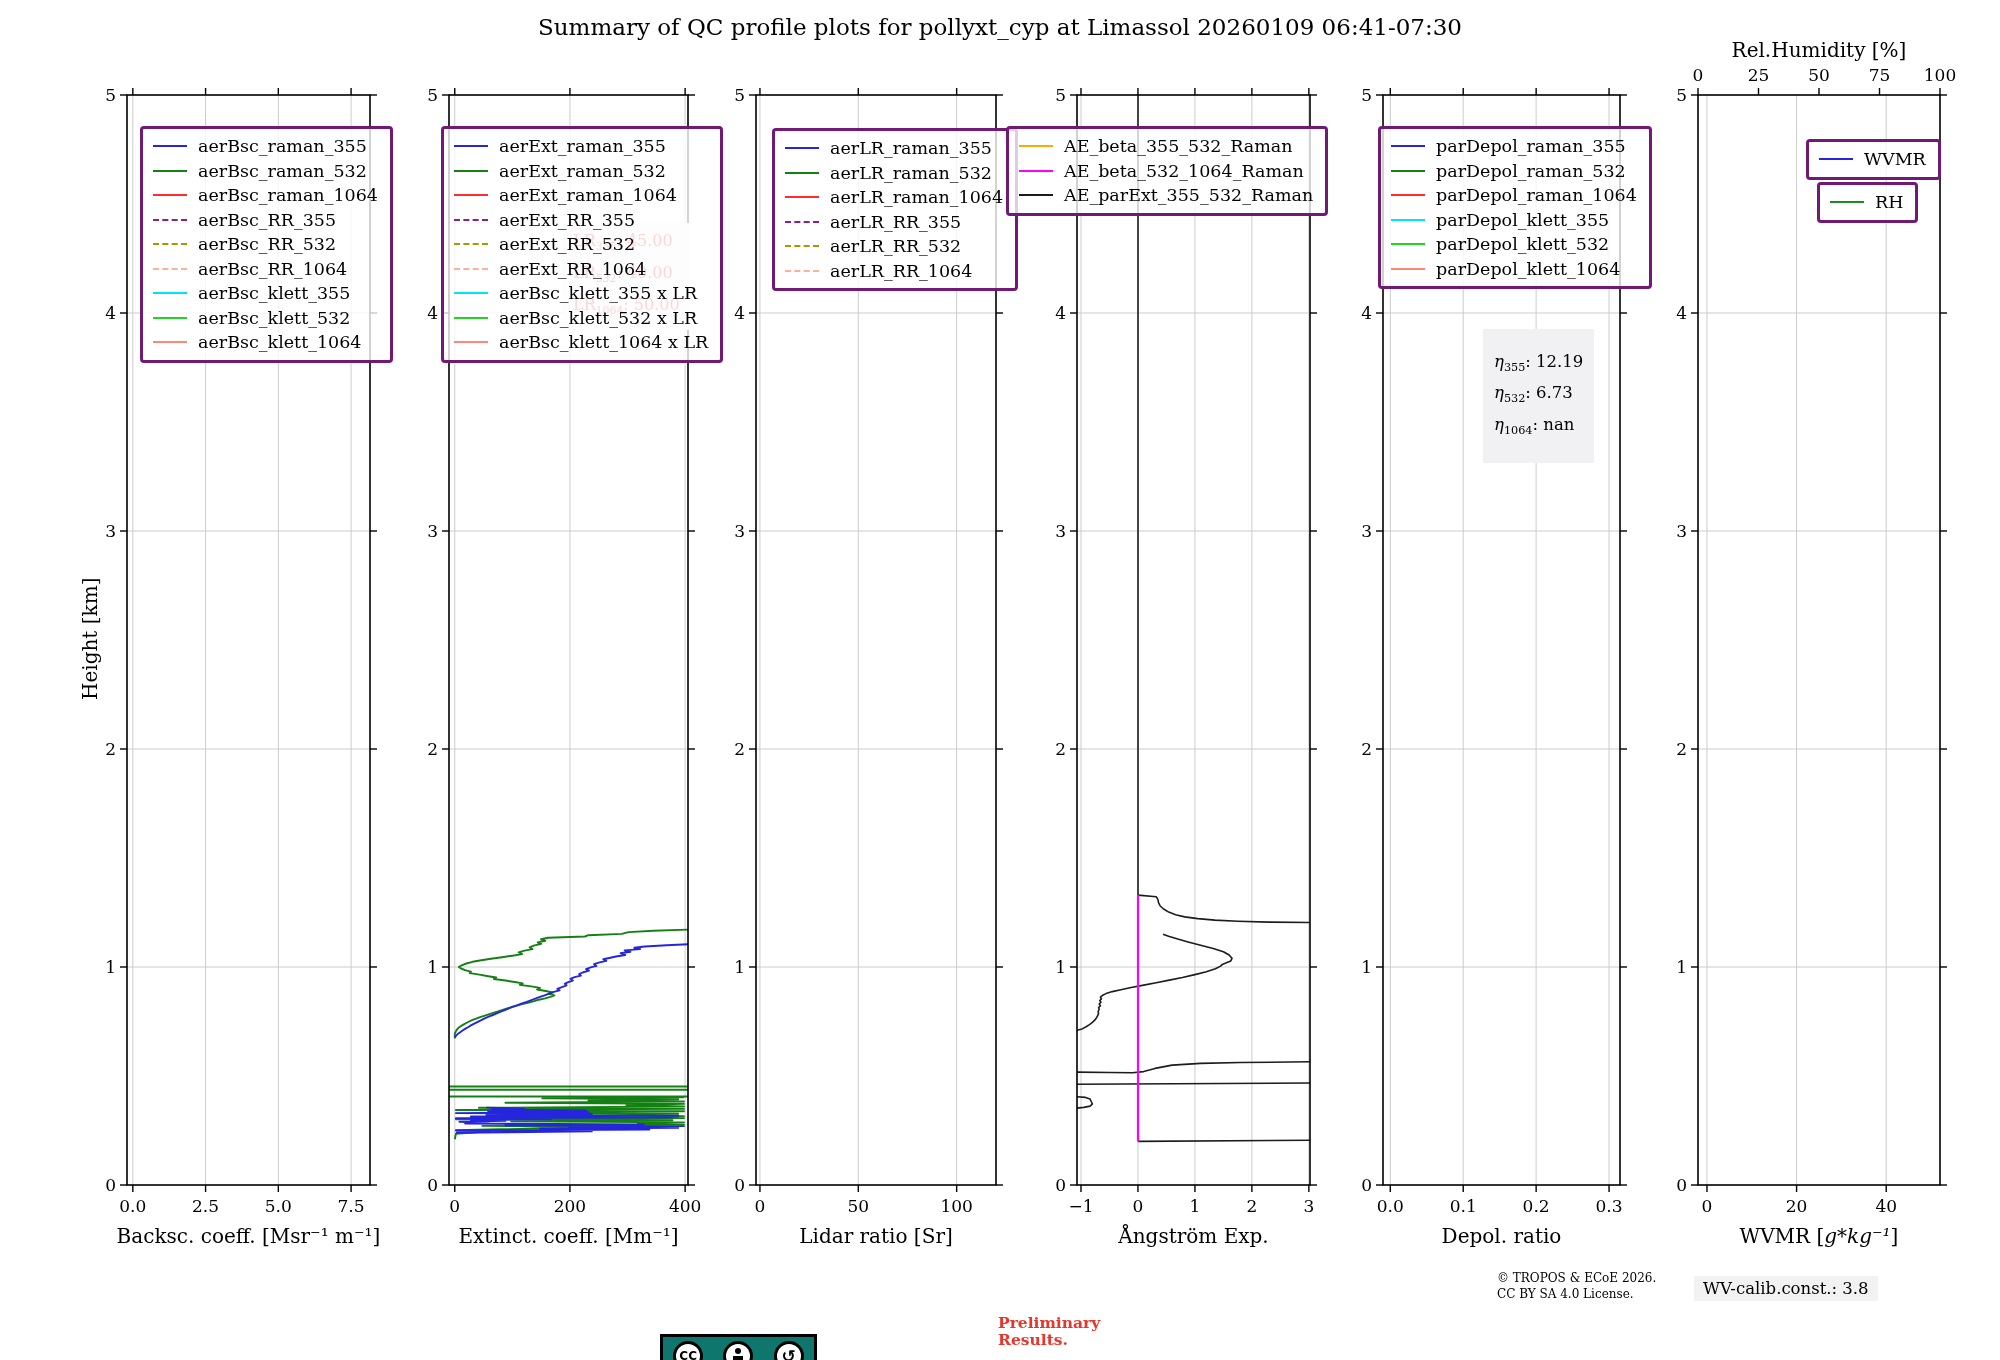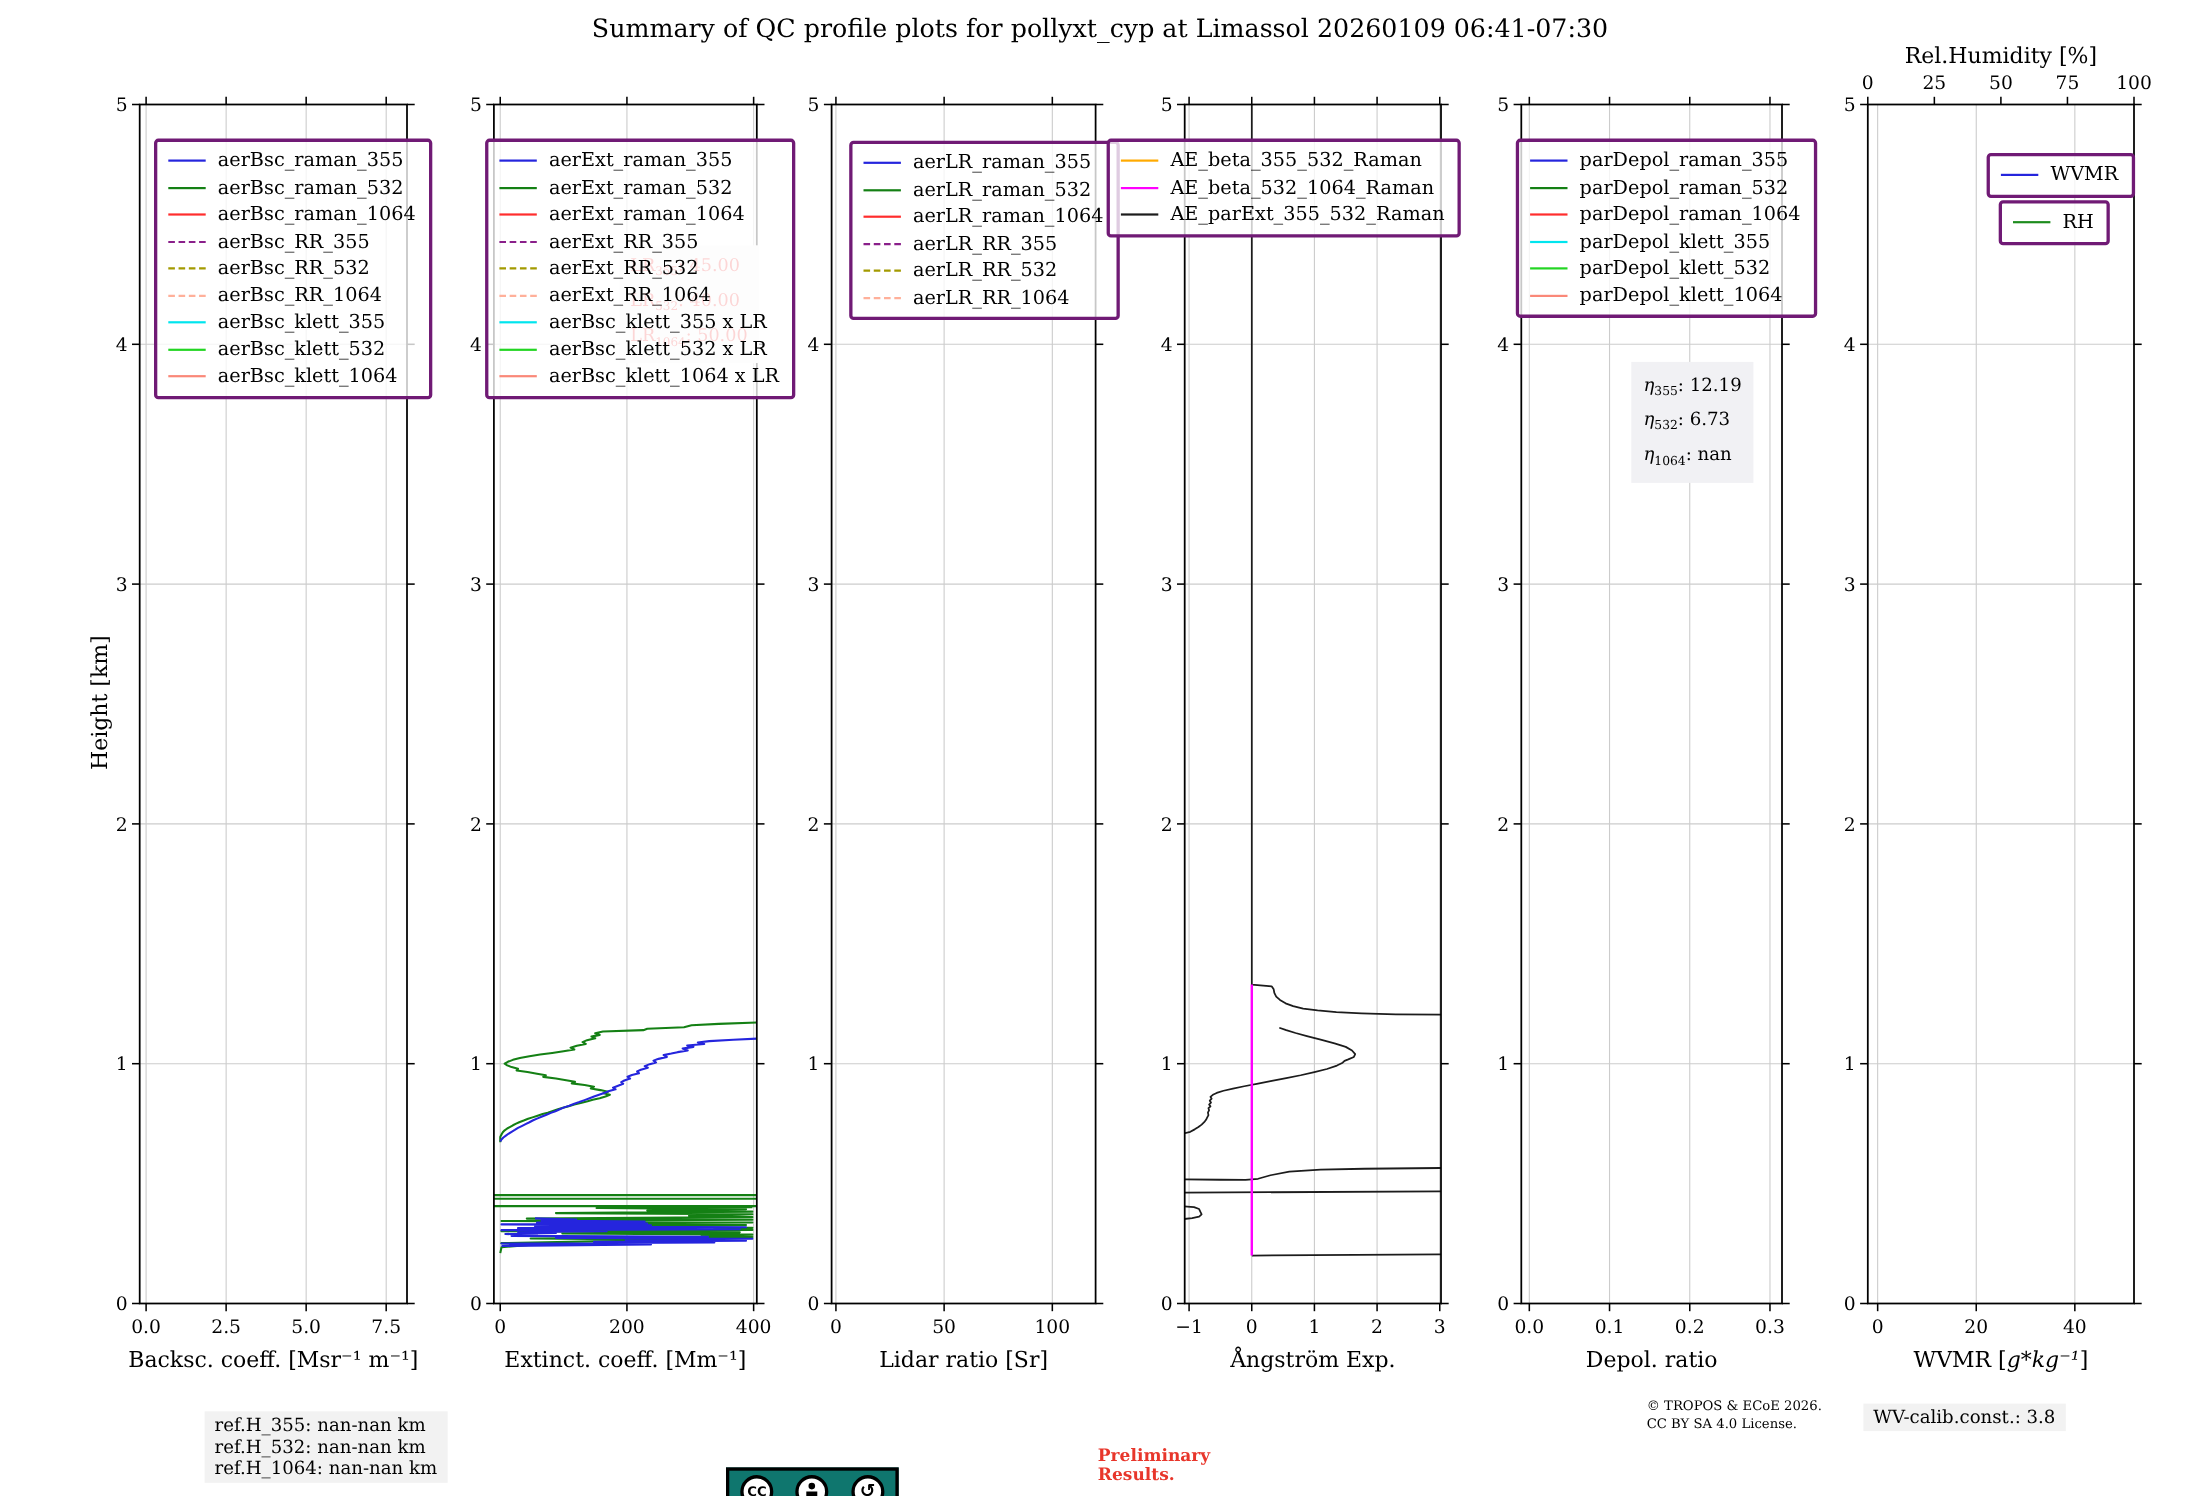--- a/index.html
+++ b/index.html
@@ -14,21 +14,21 @@
   .ticklab{font-size:17px;fill:#000;font-family:"DejaVu Serif",serif;}
   .xlabel{font-size:20px;fill:#000;font-family:"DejaVu Serif",serif;}
   .legend{position:absolute;background:rgba(255,255,255,0.78);border:3px solid #701a75;border-radius:4px;
     padding:5px 12px 5px 10px;z-index:5;}
   .lrow{display:flex;align-items:center;height:24.5px;white-space:nowrap;}
   .lsample{display:inline-block;width:34px;margin-right:11px;flex:none;}
   .llab{font-size:17.5px;}
   .note{position:absolute;background:#f2f2f2;z-index:2;}
   .note div{white-space:nowrap;}
   #lrnote{background:#f7f7f7;color:#ef4444;padding:5px 10px;font-size:16px;line-height:26px;z-index:2;}
-  #etanote{background:#f1f1f4;padding:8px 11px;font-size:16.5px;line-height:25px;z-index:4;}
+  #etanote{background:#f1f1f4;padding:20px 11px;font-size:16.5px;line-height:25px;z-index:4;}
   #refnote{padding:3px 9px;font-size:16.5px;line-height:19.5px;}
   #wvnote{padding:3px 9px;font-size:16.5px;}
   sub{font-size:0.68em;}
   #prelim{position:absolute;left:998px;top:1314px;font-size:15.5px;font-weight:bold;line-height:17px;}
   #copyr{position:absolute;left:1497px;top:1271px;font-size:12px;font-weight:normal;line-height:15.5px;}
   
   #ccbadge{position:absolute;left:660px;top:1294px;width:157px;height:58px;background:#0f766e;
     border:3px solid #000;box-sizing:border-box;z-index:3;margin-top:40px;}
   .cc-circles{display:flex;justify-content:space-around;align-items:center;height:36px;padding-top:1px;}
   .cc-c{width:30px;height:30px;border-radius:50%;background:#fff;border:3px solid #000;box-sizing:border-box;
@@ -491,25 +491,20 @@
         <div><span>LR</span><sub>532</sub>: 40.00</div>
         <div><span>LR</span><sub>1064</sub>: 50.00</div>
       </div>
       <div id="etanote" class="note" style="left: 1483px; top: 329px; z-index: 4;">
         <div><i>η</i><sub>355</sub>: 12.19</div>
         <div><i>η</i><sub>532</sub>: 6.73</div>
         <div><i>η</i><sub>1064</sub>: nan</div>
       </div>
     </div>
 
-  <div id="refnote" class="note" style="left:186px;top:1283px;">
-    <div>ref.H_355: nan-nan km</div>
-    <div>ref.H_532: nan-nan km</div>
-    <div>ref.H_1064: nan-nan km</div>
-  </div>
 
   <div id="ccbadge">
     <div class="cc-circles">
       <span class="cc-c">
           <span>CC</span>
         </span>
       <span class="cc-c">
         <svg width="16" height="18" viewBox="0 0 16 18">
           <circle cx="8" cy="4" r="3" fill="#000"></circle>
           <path d="M3 9 h10 v5 h-2.6 v4 h-4.8 v-4 H3 z" fill="#000"></path>

